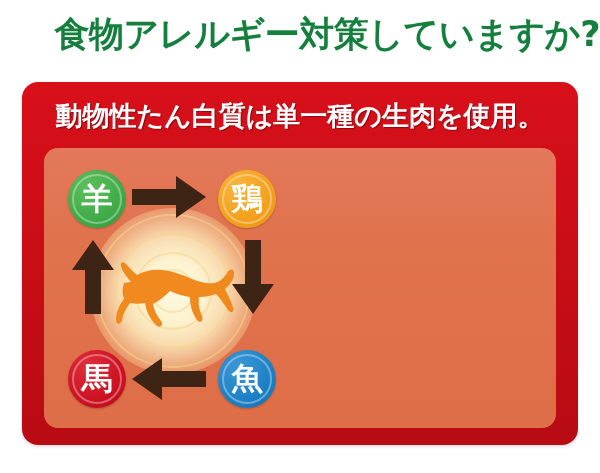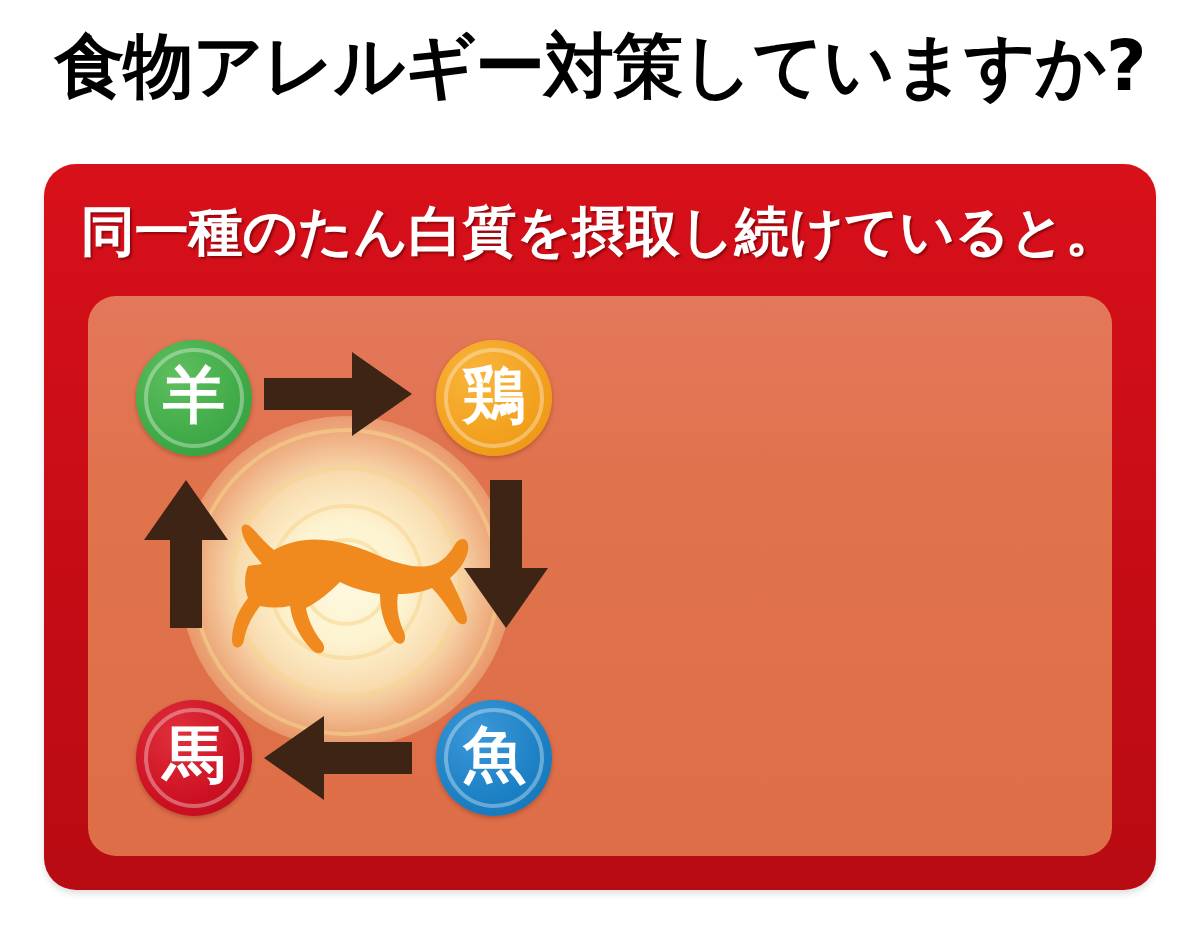--- a/index.html
+++ b/index.html
@@ -14,22 +14,22 @@
     overflow: hidden;
     position: relative;
   }
 
   
   .headline {
     position: absolute;
     left: 0;
     top: 14px;
     width: 600px;
-    text-align: center;
-    color: #000000;
+    text-align: right;
+    color: #15803d;
     font-size: 35px;
     font-weight: bold;
     letter-spacing: -0.5px;
     line-height: 1.15;
     white-space: nowrap;
     font-family: "DejaVu Sans", "Liberation Sans", sans-serif;
   }
 
   
   .card {
@@ -169,21 +169,21 @@
   }
   .body-copy p { margin: 0; }
 </style>
 </head>
 <body>
 
 <div class="headline">食物アレルギー対策していますか?</div>
 
 <div class="card">
 
-  <div class="card-title">同一種のたん白質を摂取し続けていると。</div>
+  <div class="card-title">動物性たん白質は単一種の生肉を使用。</div>
 
   <div class="panel">
 
     <div class="diagram">
 
       <div class="halo">
         <div class="ring r1"></div>
         <div class="ring r2"></div>
         <div class="ring r3"></div>
         <div class="ring r4"></div>

